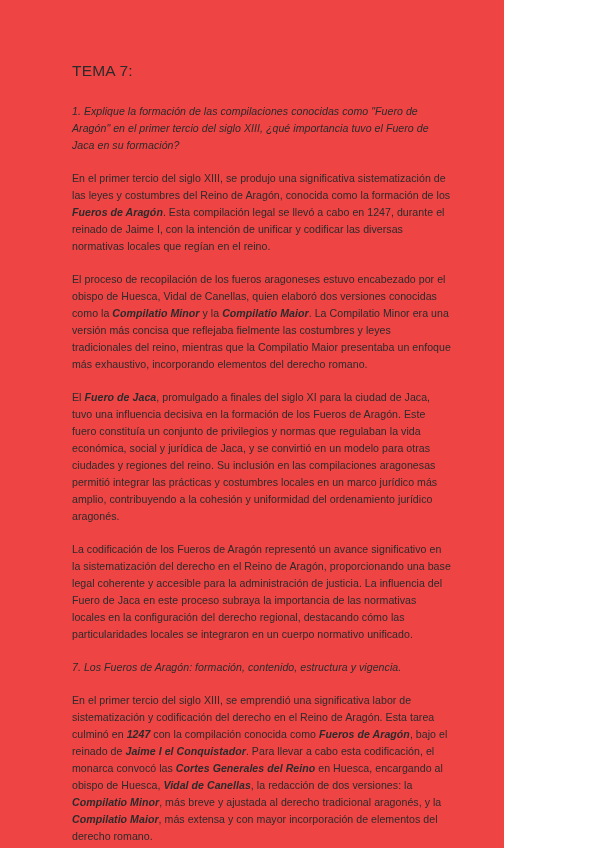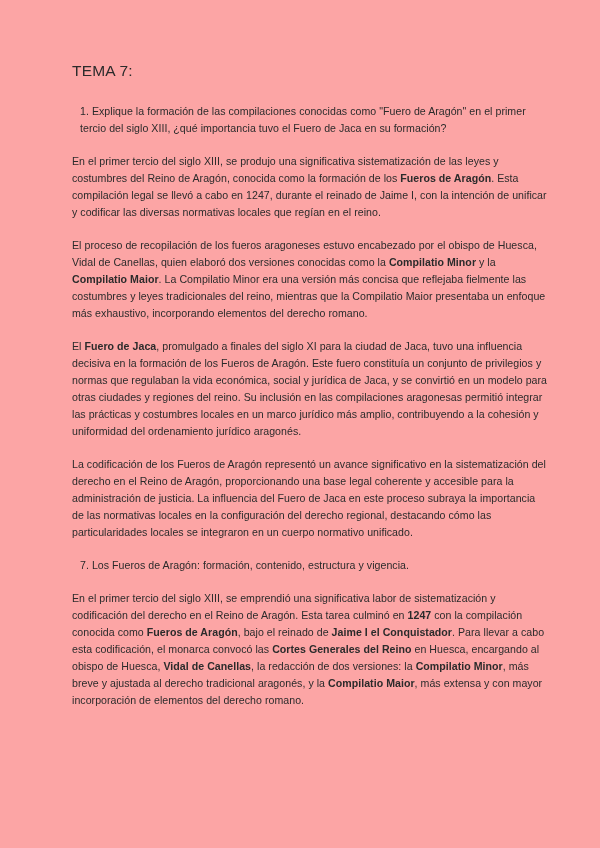--- a/index.html
+++ b/index.html
@@ -11,51 +11,53 @@
   body {
     width: 600px;
     height: 848px;
     overflow: hidden;
     font-family: "Liberation Sans", "DejaVu Sans", sans-serif;
     color: #262626;
     -webkit-font-smoothing: antialiased;
   }
   .page {
     box-sizing: border-box;
-    width: 600px;
+    width: 504px;
     height: 848px;
-    background: #fca5a5;
+    background: #ef4444;
     padding: 62px 52px 0 72px;
   }
   .doc-title {
     font-size: 15.5px;
     font-weight: 400;
     letter-spacing: 0.2px;
     color: #2b2b2b;
     margin: 0 0 22px 0;
     line-height: 1.2;
   }
   .question {
+    font-style: italic;
     font-size: 10.6px;
     line-height: 17px;
     letter-spacing: 0.04px;
     color: #2b2b2b;
-    margin: 0 0 16px 8px;
+    margin: 0 0 16px 0;
     text-align: left;
   }
   .para {
     font-size: 10.6px;
     line-height: 17px;
     letter-spacing: 0.04px;
     color: #2b2b2b;
     margin: 0 0 16px 0;
     text-align: left;
   }
   .para b, .question b {
     font-weight: 700;
+    font-style: italic;
   }
   .para:last-child {
     margin-bottom: 16px;
   }
 </style>
 </head>
 <body>
 
 <div class="page">
   <h1 class="doc-title">TEMA 7:</h1>

